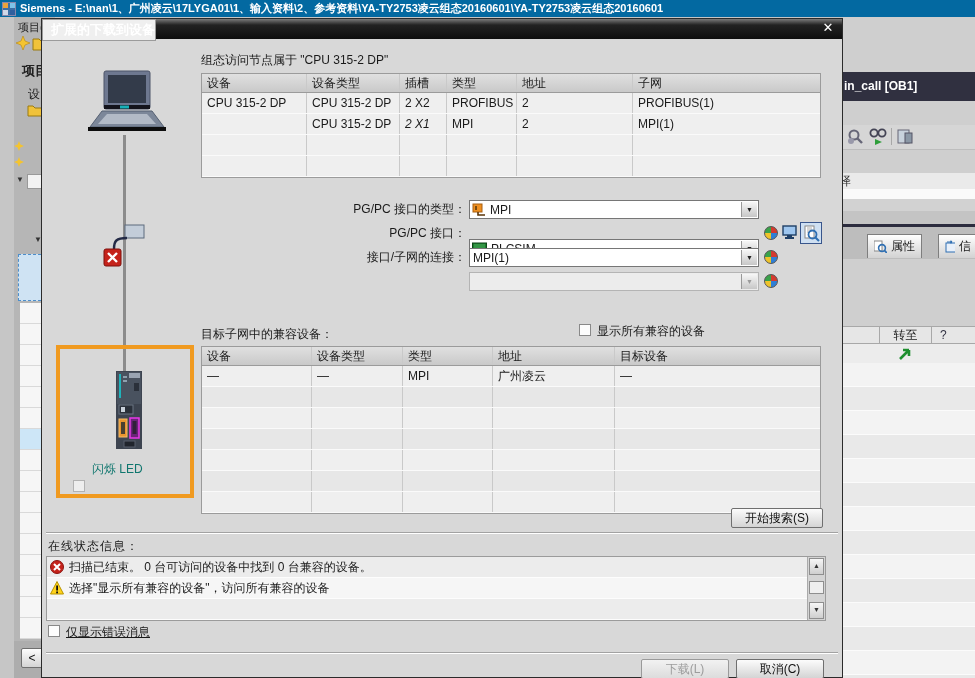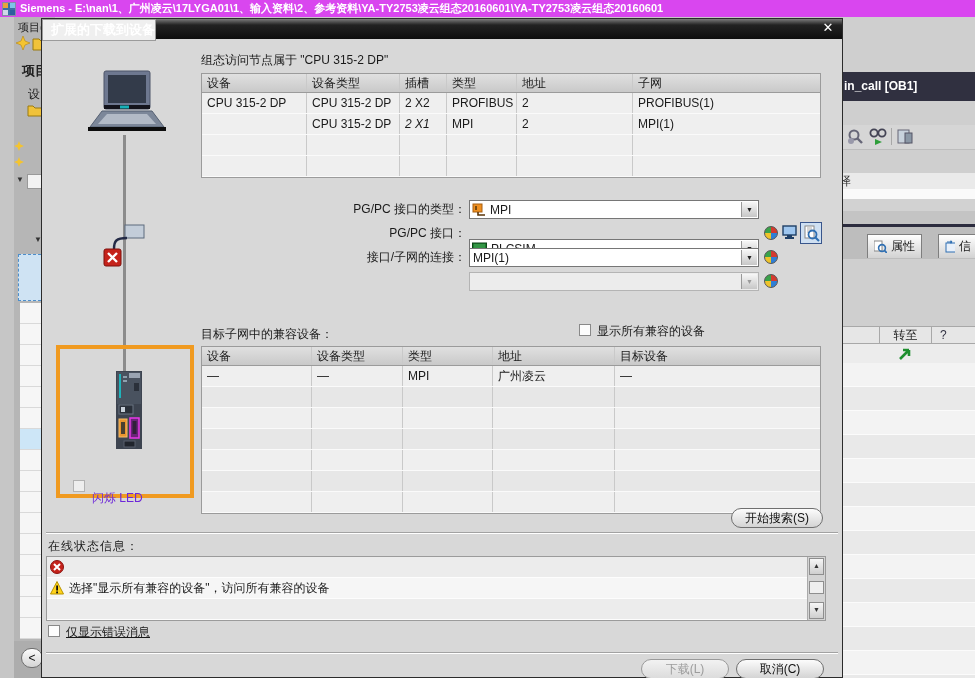--- a/index.html
+++ b/index.html
@@ -1,20 +1,20 @@
 <!DOCTYPE html>
 <html><head>
 <meta charset="utf-8">
 <style>
   html,body{margin:0;padding:0;}
   .stage{position:relative;width:975px;height:678px;background:#c6c6c6;overflow:hidden;
          font-family:"Liberation Sans","DejaVu Sans",sans-serif;font-size:12px;color:#1a1a1a;}
   .abs{position:absolute;}
   
-  .main-titlebar{position:absolute;left:0;top:0;width:975px;height:17px;background:#d946ef;
+  .main-titlebar{position:absolute;left:0;top:0;width:975px;height:17px;background:#0369a1;
                  color:#fff;font-weight:bold;font-size:11px;white-space:nowrap;overflow:hidden;}
   .main-titlebar .ttl{position:absolute;left:20px;top:1px;border-bottom:1px solid #dcdcdc;padding-bottom:1px;}
   .app-ico{position:absolute;left:2px;top:2px;width:12px;height:12px;background:#3a6ea5;border:1px solid #88a;}
   .app-ico i{position:absolute;width:5px;height:5px;}
   
   .left-strip{position:absolute;left:0;top:17px;width:41px;height:661px;background:#b6b6b6;overflow:hidden;margin-left:14px;}
   .right-strip{position:absolute;left:843px;top:17px;width:132px;height:661px;background:#cfcfcf;overflow:hidden;}
   
   .dialog{position:absolute;left:41px;top:18px;width:802px;height:660px;background:#d8d8d8;
           border:1px solid #2b2b2b;box-sizing:border-box;}
@@ -34,21 +34,21 @@
   .combo{position:absolute;height:19px;width:290px;background:#fff;border:1px solid #767676;
          box-sizing:border-box;display:flex;align-items:center;}
   .combo .ctxt{padding-left:3px;white-space:nowrap;overflow:hidden;}
   .combo .carr{position:absolute;right:1px;top:1px;bottom:1px;width:15px;border-left:1px solid #999;
          background:linear-gradient(#f7f7f7,#c7c7c7);font-size:7px;color:#222;display:flex;align-items:center;justify-content:center;}
   .combo.disabled{background:#ececec;border-color:#b4b4b4;}
   .combo.disabled .carr{color:#9a9a9a;}
   .lbl-r{position:absolute;width:262px;text-align:right;height:19px;line-height:19px;white-space:nowrap;}
   .lbl-dis{color:#9e9e9e;}
   
-  .btn{position:absolute;box-sizing:border-box;border:1px solid #6f6f6f;border-radius:10px;
+  .btn{position:absolute;box-sizing:border-box;border:1px solid #6f6f6f;border-radius:2px;
        background:linear-gradient(#fcfcfc,#d4d4d4);text-align:center;line-height:18px;font-size:12px;color:#111;}
   .btn.disabled{color:#9c9c9c;background:linear-gradient(#f2f2f2,#dcdcdc);border-color:#9a9a9a;}
   .chk{position:absolute;width:12px;height:12px;background:#fdfdfd;border:1px solid #898989;box-sizing:border-box;}
   .chk.disabled{background:#eee;border-color:#b2b2b2;}
   .groove{position:absolute;height:0;border-top:1px solid #a2a2a2;border-bottom:1px solid #fff;}
   
   .msglist{position:absolute;border:1px solid #9b9b9b;background:#f2f2f2;}
   .msgrow{position:relative;height:20px;line-height:20px;border-bottom:1px solid #fdfdfd;background:#ececec;padding-left:22px;
           white-space:nowrap;overflow:hidden;}
   .msgrow.lite{background:#f6f6f6;}
@@ -239,21 +239,21 @@
         <rect x="18" y="12" width="5" height="8" fill="#2a303a"></rect>
         <rect x="3" y="34" width="14" height="9" fill="#2a303a" stroke="#6a7482"></rect>
         <rect x="5" y="36" width="4" height="5" fill="#c8d0da"></rect>
         <rect x="3" y="48" width="8" height="18" fill="#e8952e" stroke="#f7bb66"></rect>
         <rect x="5" y="51" width="4" height="12" fill="#4a4030"></rect>
         <rect x="14" y="47" width="9" height="20" fill="#6a2478" stroke="#e838e8" stroke-width="1.5"></rect>
         <rect x="16.5" y="50" width="4" height="13" fill="#31203a"></rect>
         <rect x="8" y="70" width="11" height="6" fill="#20242c" stroke="#595f6c"></rect>
       </svg>
       <span class="chk disabled" style="left:13px;top:131px;"></span>
-      <span class="abs" style="left:32px;top:141px;color:#6d28d9;">闪烁 LED</span>
+      <span class="abs" style="left:32px;top:112px;color:#0f766e;">闪烁 LED</span>
     </div>
 
     <div class="abs" style="left:159px;top:33px;">组态访问节点属于 "CPU 315-2 DP"</div>
 
     <div class="t" style="left:159px;top:54px;width:618px;">
       <div class="th">
         <div class="tc" style="flex-basis:105px;">设备</div>
         <div class="tc" style="flex-basis:93px;">设备类型</div>
         <div class="tc" style="flex-basis:47px;">插槽</div>
         <div class="tc" style="flex-basis:70px;">类型</div>
@@ -409,20 +409,21 @@
     <div class="groove" style="left:4px;top:513px;width:792px;"></div>
 
     <div class="abs" style="left:6px;top:519px;letter-spacing:1px;">在线状态信息：</div>
 
     <div class="msglist" style="left:4px;top:537px;width:778px;height:63px;">
       <div class="msgrow">
         <svg class="abs" style="left:3px;top:3px;" width="14" height="14">
           <circle cx="7" cy="7" r="6.5" fill="#c5231b" stroke="#8b1410"></circle>
           <path d="M4 4 L10 10 M10 4 L4 10" stroke="#fff" stroke-width="2"></path>
         </svg>
+        <span>扫描已结束。 0 台可访问的设备中找到 0 台兼容的设备。</span>
       </div>
       <div class="msgrow lite">
         <svg class="abs" style="left:3px;top:3px;" width="14" height="14">
           <polygon points="7,0.5 13.5,13 0.5,13" fill="#ffd21a" stroke="#b89400"></polygon>
           <rect x="6.2" y="4.5" width="1.8" height="5" fill="#111"></rect>
           <rect x="6.2" y="10.5" width="1.8" height="1.8" fill="#111"></rect>
         </svg>
         <span>选择"显示所有兼容的设备"，访问所有兼容的设备</span>
       </div>
       <div class="msgrow"></div>

